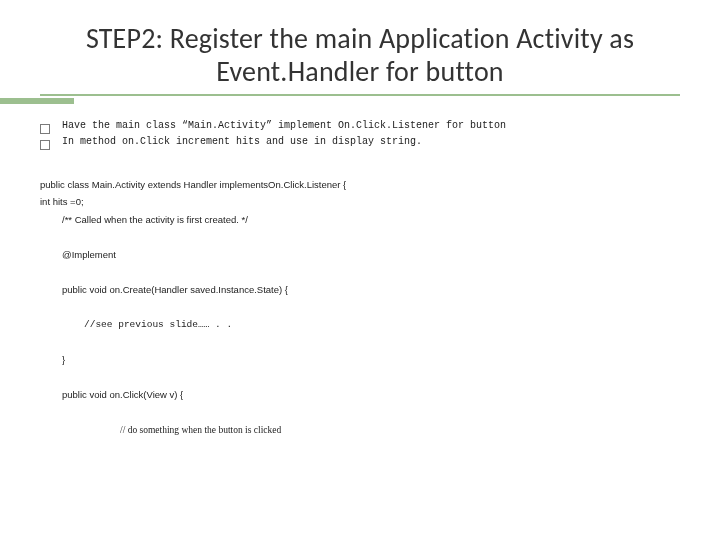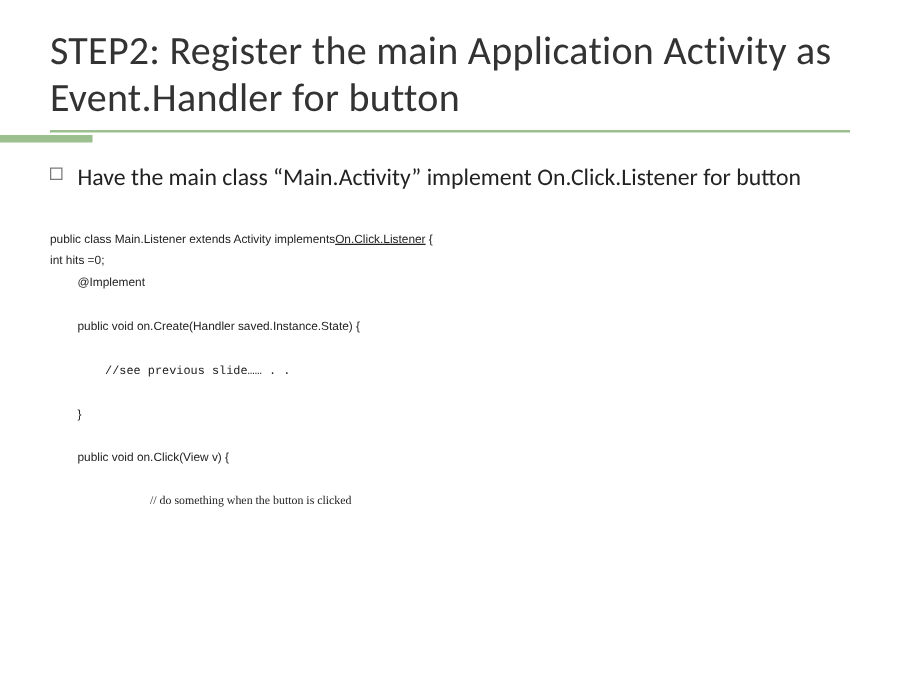--- a/index.html
+++ b/index.html
@@ -13,26 +13,27 @@
     overflow: hidden;
   }
   .slide {
     box-sizing: border-box;
     padding: 22px 40px 10px 40px;
     width: 100%;
     height: 100%;
     position: relative;
   }
   .title {
-    font-size: 32px;
+    font-size: 28px;
     line-height: 1.18;
     font-weight: 400;
     color: #333;
     margin: 0 0 6px 0;
     letter-spacing: 0.2px;
+    text-align: center;
   }
   .underline-wrap {
     margin-top: 4px;
     margin-bottom: 14px;
     height: 10px;
     position: relative;
   }
   .uline-top {
     height: 2px;
     background: #9cbf8f;
@@ -45,67 +46,73 @@
     height: 6px;
     width: 74px;
     background: #9cbf8f;
   }
   .bullets {
     margin: 0 0 8px 0;
     padding: 0;
   }
   .bullets li {
     list-style: none;
-    font-size: 19px;
+    font-size: 10px;
     line-height: 1.55;
     display: flex;
     gap: 12px;
+    font-family: Liberation Mono, monospace;
   }
   .bullet-box {
     display: inline-block;
     width: 8px;
     height: 8px;
     border: 1px solid #7a7a7a;
     margin-top: 6px;
     flex: 0 0 auto;
   }
   .code {
     font-family: "Segoe UI", Arial, sans-serif;
     font-size: 9.5px;
     line-height: 1.85;
     color: #222;
     white-space: pre;
   }
   .code .pad1 { padding-left: 22px; display: block; }
   .code .pad2 { padding-left: 44px; display: block; font-family: Liberation Mono, monospace; }
   .code .pad3 { padding-left: 80px; display: block; font-family: Liberation Serif, serif; }
-  .u { text-decoration: underline; }
+  .u { }
 </style>
 </head>
 <body>
 
 <div class="slide">
 
   <h1 class="title">STEP2: Register the main Application Activity as Event.Handler for button</h1>
 
   <div class="underline-wrap">
     <div class="uline-top"></div>
     <div class="uline-accent"></div>
   </div>
 
   <ul class="bullets">
     <li>
       <span class="bullet-box"></span>
       <span>Have the main class “Main.Activity” implement On.Click.Listener for button</span>
     </li>
+    <li>
+      <span class="bullet-box"></span>
+      <span>In method on.Click increment hits and use in display string.</span>
+    </li>
   </ul>
 
   <div class="code">
-<span><span>public class Main.Listener extends Activity implements</span><span class="u">On.Click.Listener</span><span> {</span></span>
+<span><span>public class Main.Activity extends Handler implements</span><span class="u">On.Click.Listener</span><span> {</span></span>
 <span>int hits =0;</span>
+<span class="pad1">/** Called when the activity is first created. */</span>
 <span class="pad1">@Implement</span>
 <span class="pad1">public void on.Create(Handler saved.Instance.State) {</span>
 <span class="pad2">//see previous slide…… . .</span>
 <span class="pad1">}</span>
 <span class="pad1">public void on.Click(View v) {</span>
 <span class="pad3">// do something when the button is clicked</span>
 
 
 
 

